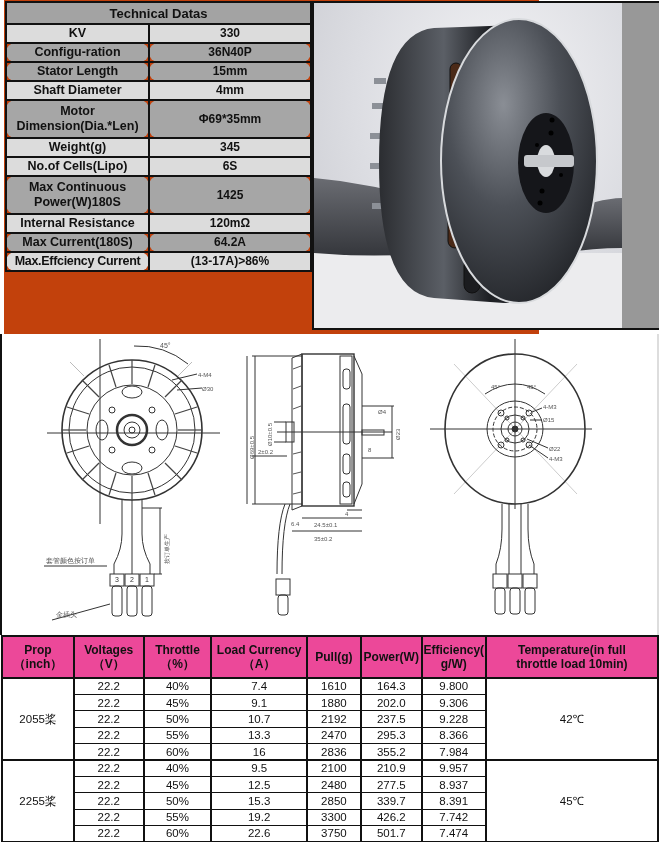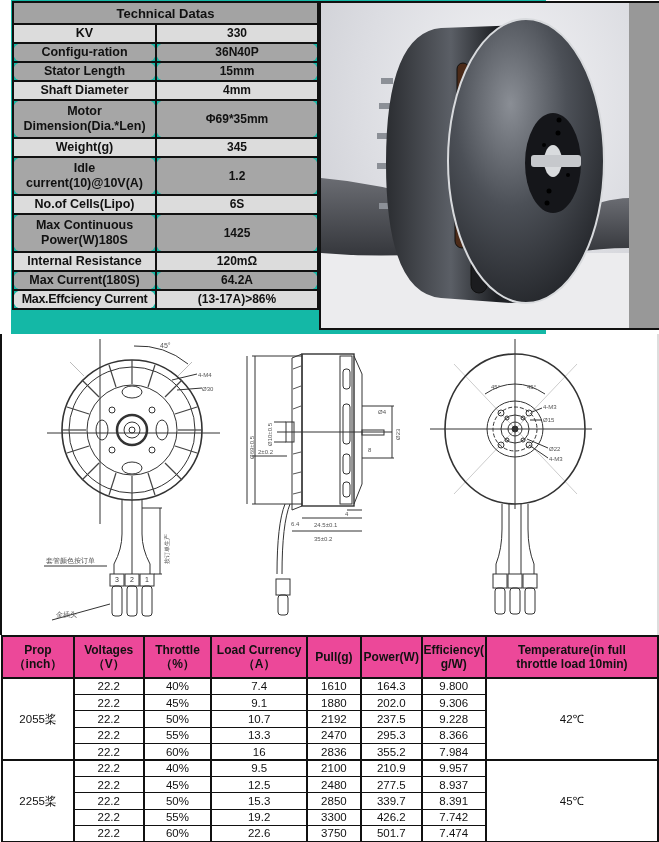--- a/index.html
+++ b/index.html
@@ -1,19 +1,19 @@
 <!DOCTYPE html>
 <html><head>
 <meta charset="utf-8">
 <style>
   * { box-sizing: border-box; margin: 0; padding: 0; }
   body { width: 659px; height: 842px; background: #fff; font-family: "Liberation Sans", sans-serif; position: relative; overflow: hidden; }
 
   
-  #top { position: absolute; left: 11px; top: 0; width: 535px; height: 334px; background: #14b8a6; }
+  #top { position: absolute; left: 4px; top: 0; width: 535px; height: 334px; background: #c2410c; }
   #spec-table { position: absolute; left: 1px; top: 1px; width: 307px; border-collapse: collapse; font-weight: bold; font-size: 12.5px; color: #111; }
   #spec-table td { border: 2px solid #111; text-align: center; vertical-align: middle; line-height: 15px; padding: 0 2px; }
   #spec-table tr.title td { background: #a3a3a3; height: 22px; font-size: 13px; }
   #spec-table tr.light td { background: #dcdcdc; }
   #spec-table tr.dark td { background: #a6a6a6; border-radius: 9px; }
   #spec-table td.label { width: 143px; }
   #spec-table td.value { font-size: 12px; }
   #spec-table tr.h1 td { height: 19px; }
   #spec-table tr.h2 td { height: 38px; }
 
@@ -59,27 +59,20 @@
     <tr class="dark h2">
       <td class="label">
         <div>Motor</div>
         <div>Dimension(Dia.*Len)</div>
       </td>
       <td class="value">Φ69*35mm</td>
     </tr>
     <tr class="light h1">
       <td class="label">Weight(g)</td>
       <td class="value">345</td>
-    </tr>
-    <tr class="dark h2">
-      <td class="label">
-        <div>Idle</div>
-        <div>current(10)@10V(A)</div>
-      </td>
-      <td class="value">1.2</td>
     </tr>
     <tr class="light h1">
       <td class="label">No.of Cells(Lipo)</td>
       <td class="value">6S</td>
     </tr>
     <tr class="dark h2">
       <td class="label">
         <div>Max Continuous</div>
         <div>Power(W)180S</div>
       </td>

